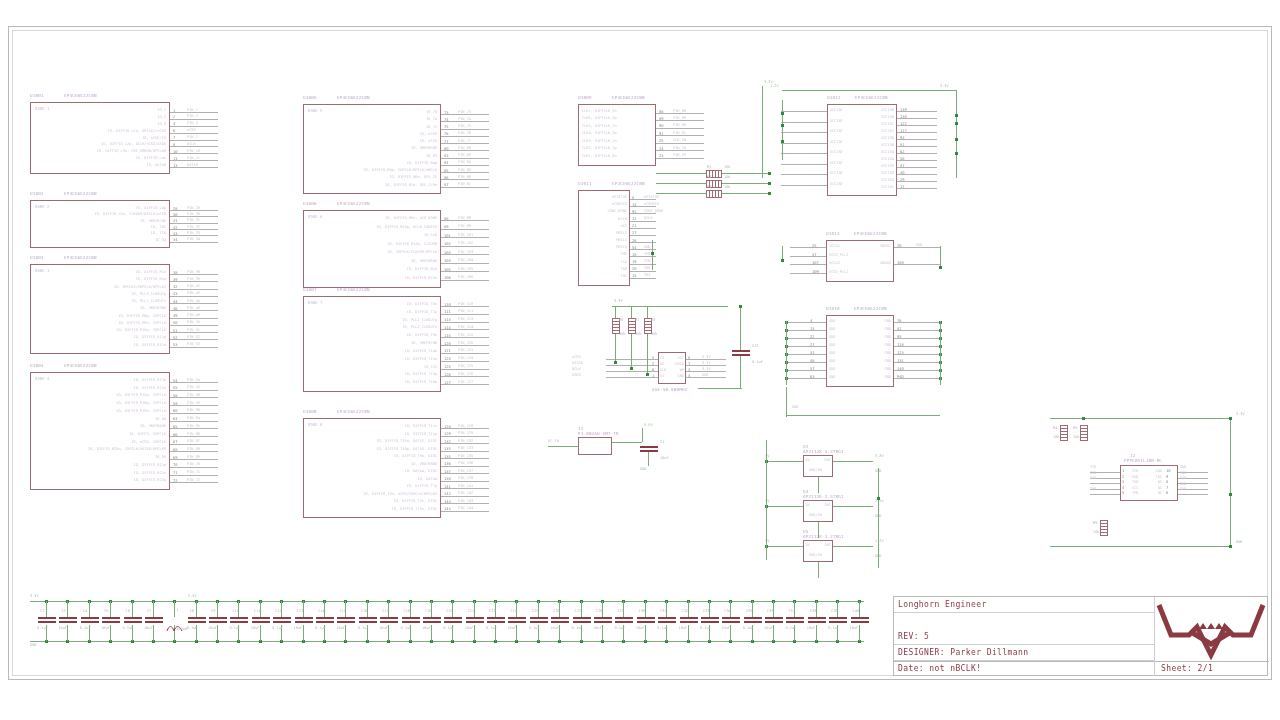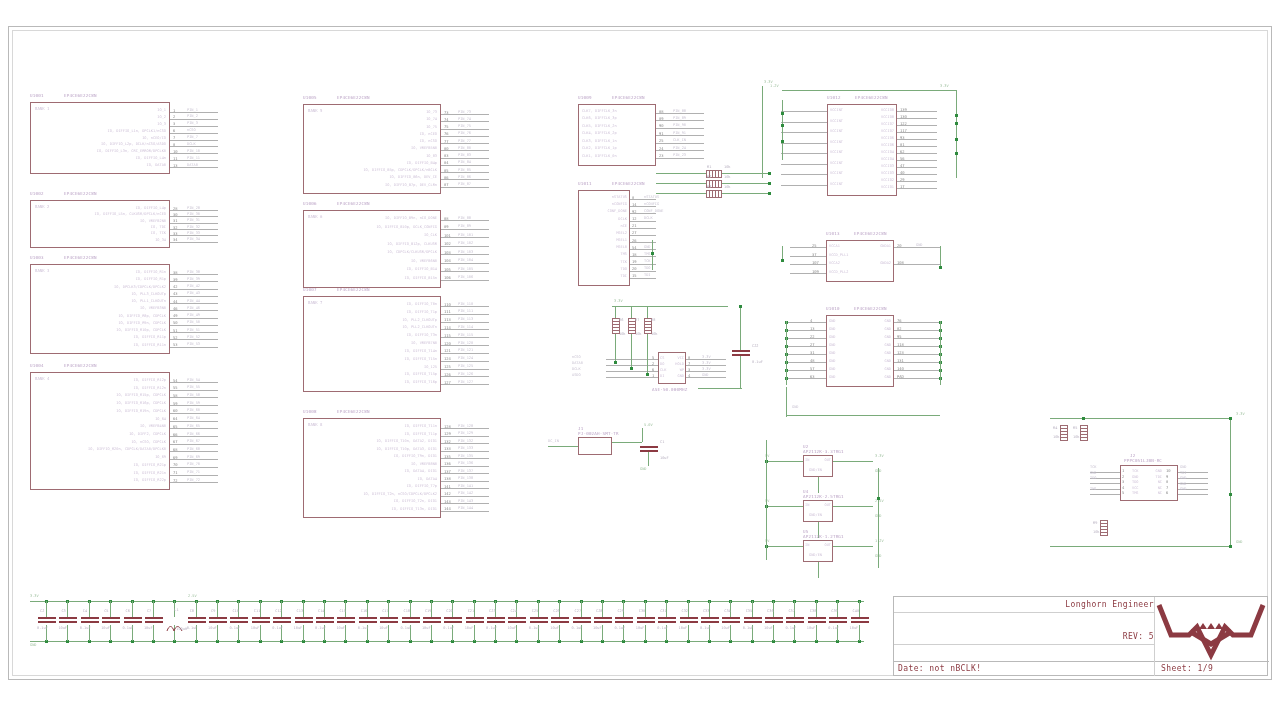--- a/index.html
+++ b/index.html
@@ -35,21 +35,21 @@
        background:repeating-linear-gradient(90deg,#9e6b72 0 1px,transparent 1px 3px);
        border-top:1px solid #9e6b72;border-bottom:1px solid #9e6b72;}
   .lbl{position:absolute;color:#b7b0c0;font-size:3.6px;white-space:nowrap;}
   .lblg{position:absolute;color:#9dbf9d;font-size:3.6px;white-space:nowrap;}
 
   
   #title-block{position:absolute;left:893px;top:596px;width:375px;height:80px;
       border:1px solid #b9b9b9;box-sizing:border-box;background:#fff;}
   .tb-row{position:absolute;left:0;width:260px;height:16px;border-bottom:1px solid #cfcfcf;
       box-sizing:border-box;color:#8c3a42;font-size:8px;line-height:15px;padding-left:4px;
-      letter-spacing:.4px;white-space:nowrap;text-align:right;}
+      letter-spacing:.4px;white-space:nowrap;}
   .tb-logo{position:absolute;right:0;top:0;width:113px;height:64px;border-left:1px solid #cfcfcf;
       box-sizing:border-box;}
   .tb-date{position:absolute;left:0;top:64px;width:260px;height:15px;color:#8c3a42;
       font-size:8px;line-height:15px;padding-left:4px;letter-spacing:.4px;white-space:nowrap;}
   .tb-sheet{position:absolute;right:0;top:64px;width:113px;height:15px;border-left:1px solid #cfcfcf;
       box-sizing:border-box;color:#8c3a42;font-size:8px;line-height:15px;padding-left:6px;
       letter-spacing:.4px;white-space:nowrap;}
   .tb-sep{position:absolute;left:0;top:64px;width:375px;height:1px;background:#b9b9b9;}
 </style>
 </head>
@@ -1271,23 +1271,24 @@
         <div class="p1"></div>
         <div class="p2"></div>
       </div>
       <div class="lbl" style="left: 852.615px; top: 609px;">C40</div>
       <div class="lbl" style="left: 849.615px; top: 626px;">10uF</div>
     </div>
 
   <div id="title-block">
     <div class="tb-row" style="top:0">Longhorn Engineer</div>
     <div class="tb-row" style="top:32px">REV: 5</div>
+    <div class="tb-row" style="top:48px">DESIGNER: Parker Dillmann</div>
     <div class="tb-sep"></div>
     <div class="tb-date">Date: not nBCLK!</div>
-    <div class="tb-sheet">Sheet: 1/9</div>
+    <div class="tb-sheet">Sheet: 2/1</div>
     <div class="tb-logo">
       <svg viewBox="0 0 113 64" width="113" height="64">
         <path d="M4,8 L16,38 L34,38 L42,30 L56,58 L70,30 L78,38 L96,38 L108,8" fill="none" stroke="#8c3a42" stroke-width="5"></path>
         <path d="M36,32 L56,44 L76,32 L76,38 L56,50 L36,38 Z" fill="#8c3a42"></path>
         <path d="M44,32 L48,26 L52,32 L56,26 L60,32 L64,26 L68,32 Z" fill="#8c3a42"></path>
       </svg>
     </div>
   </div>
 </div>
 

